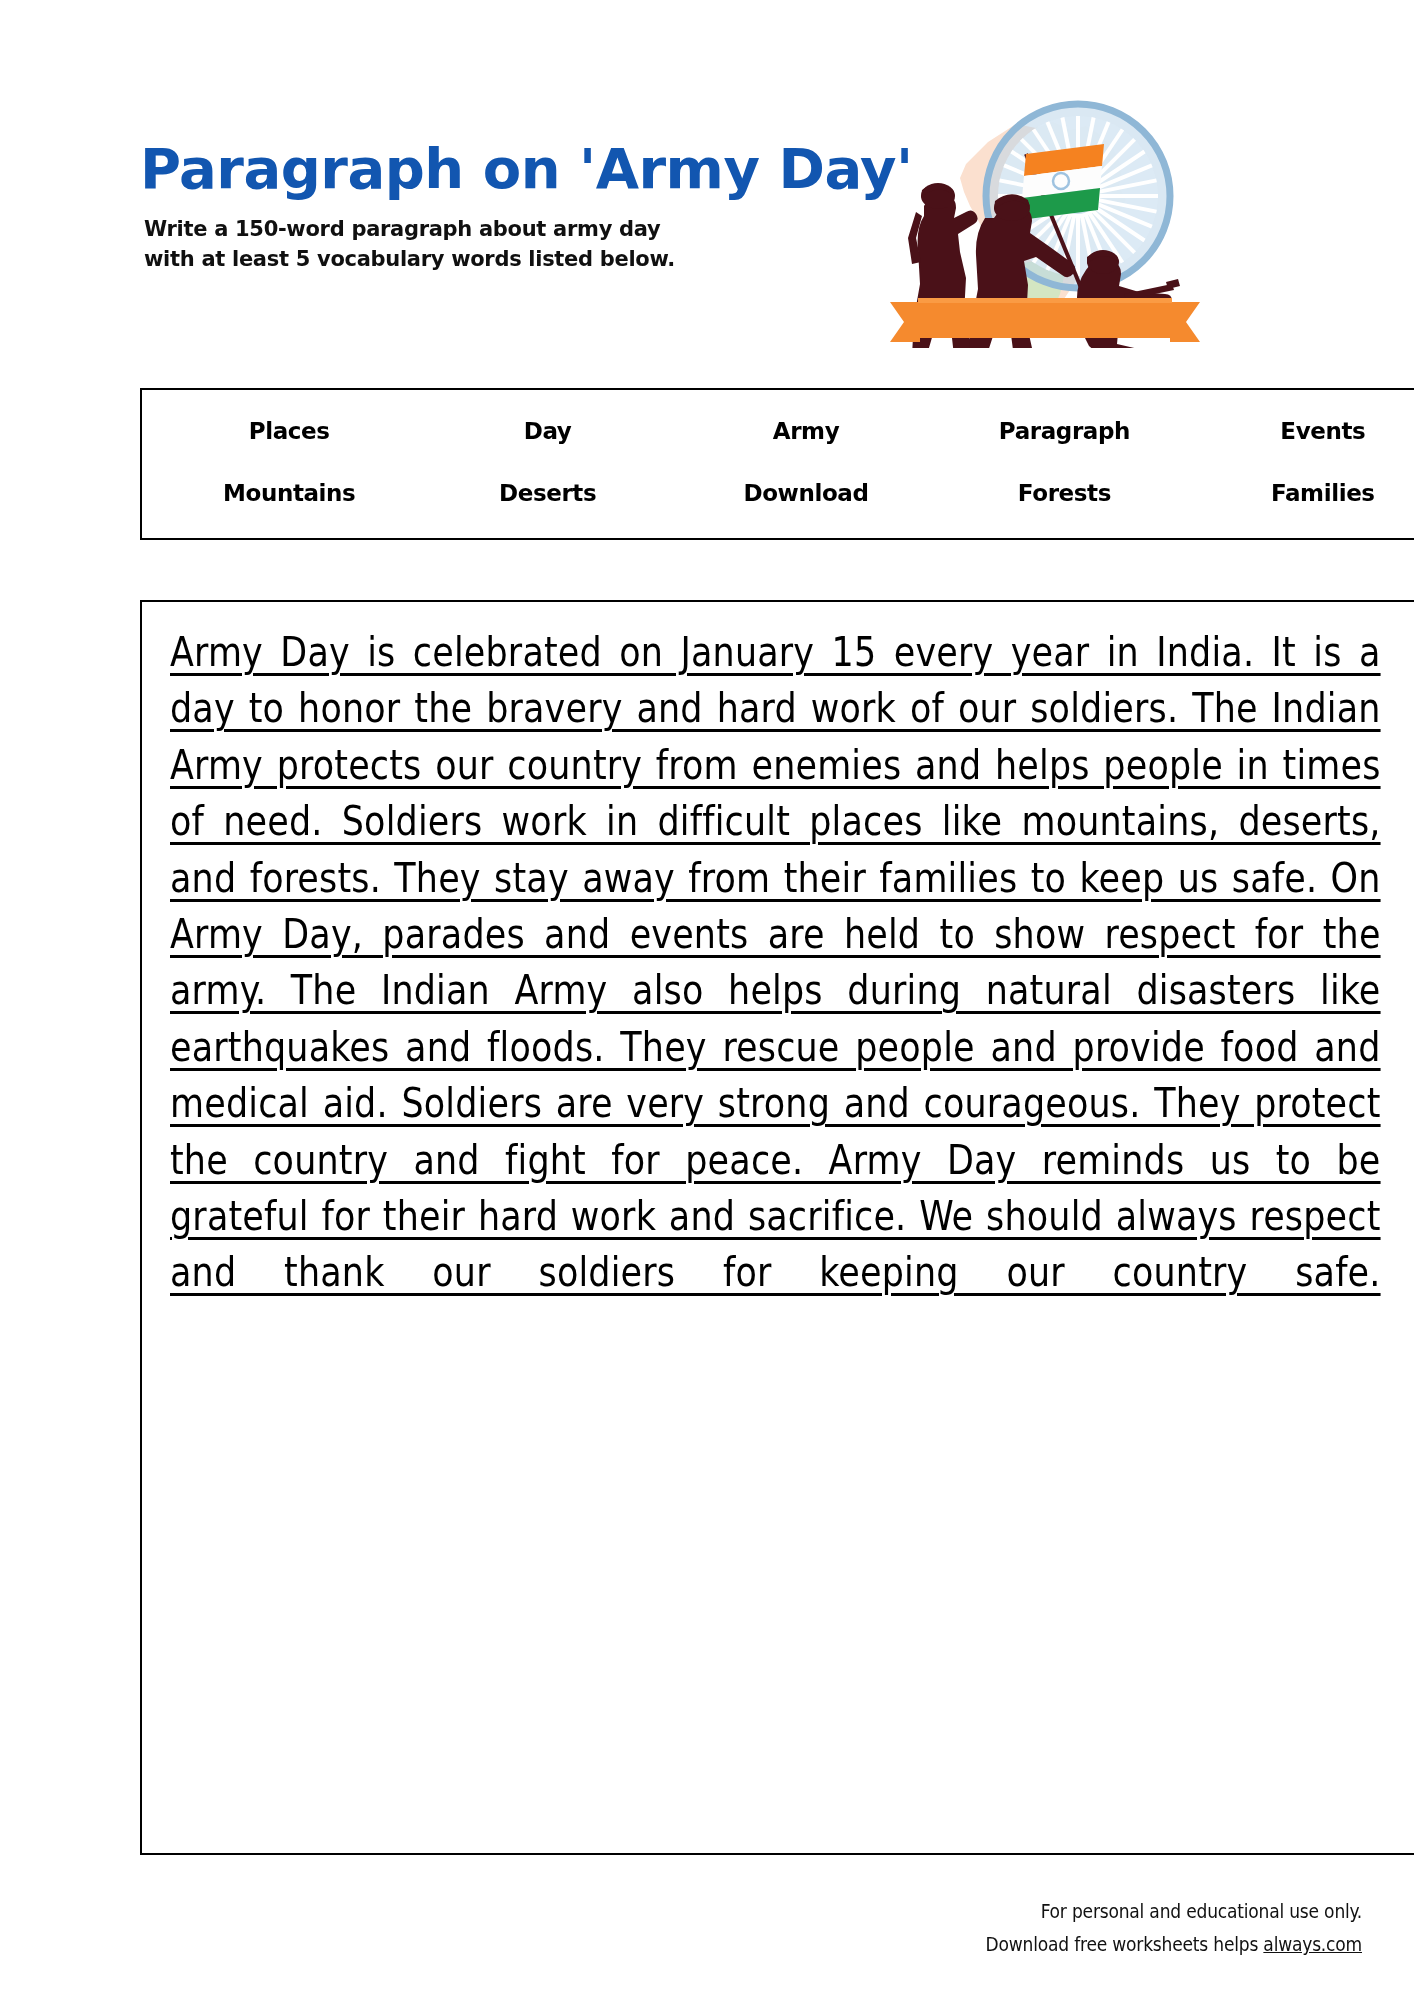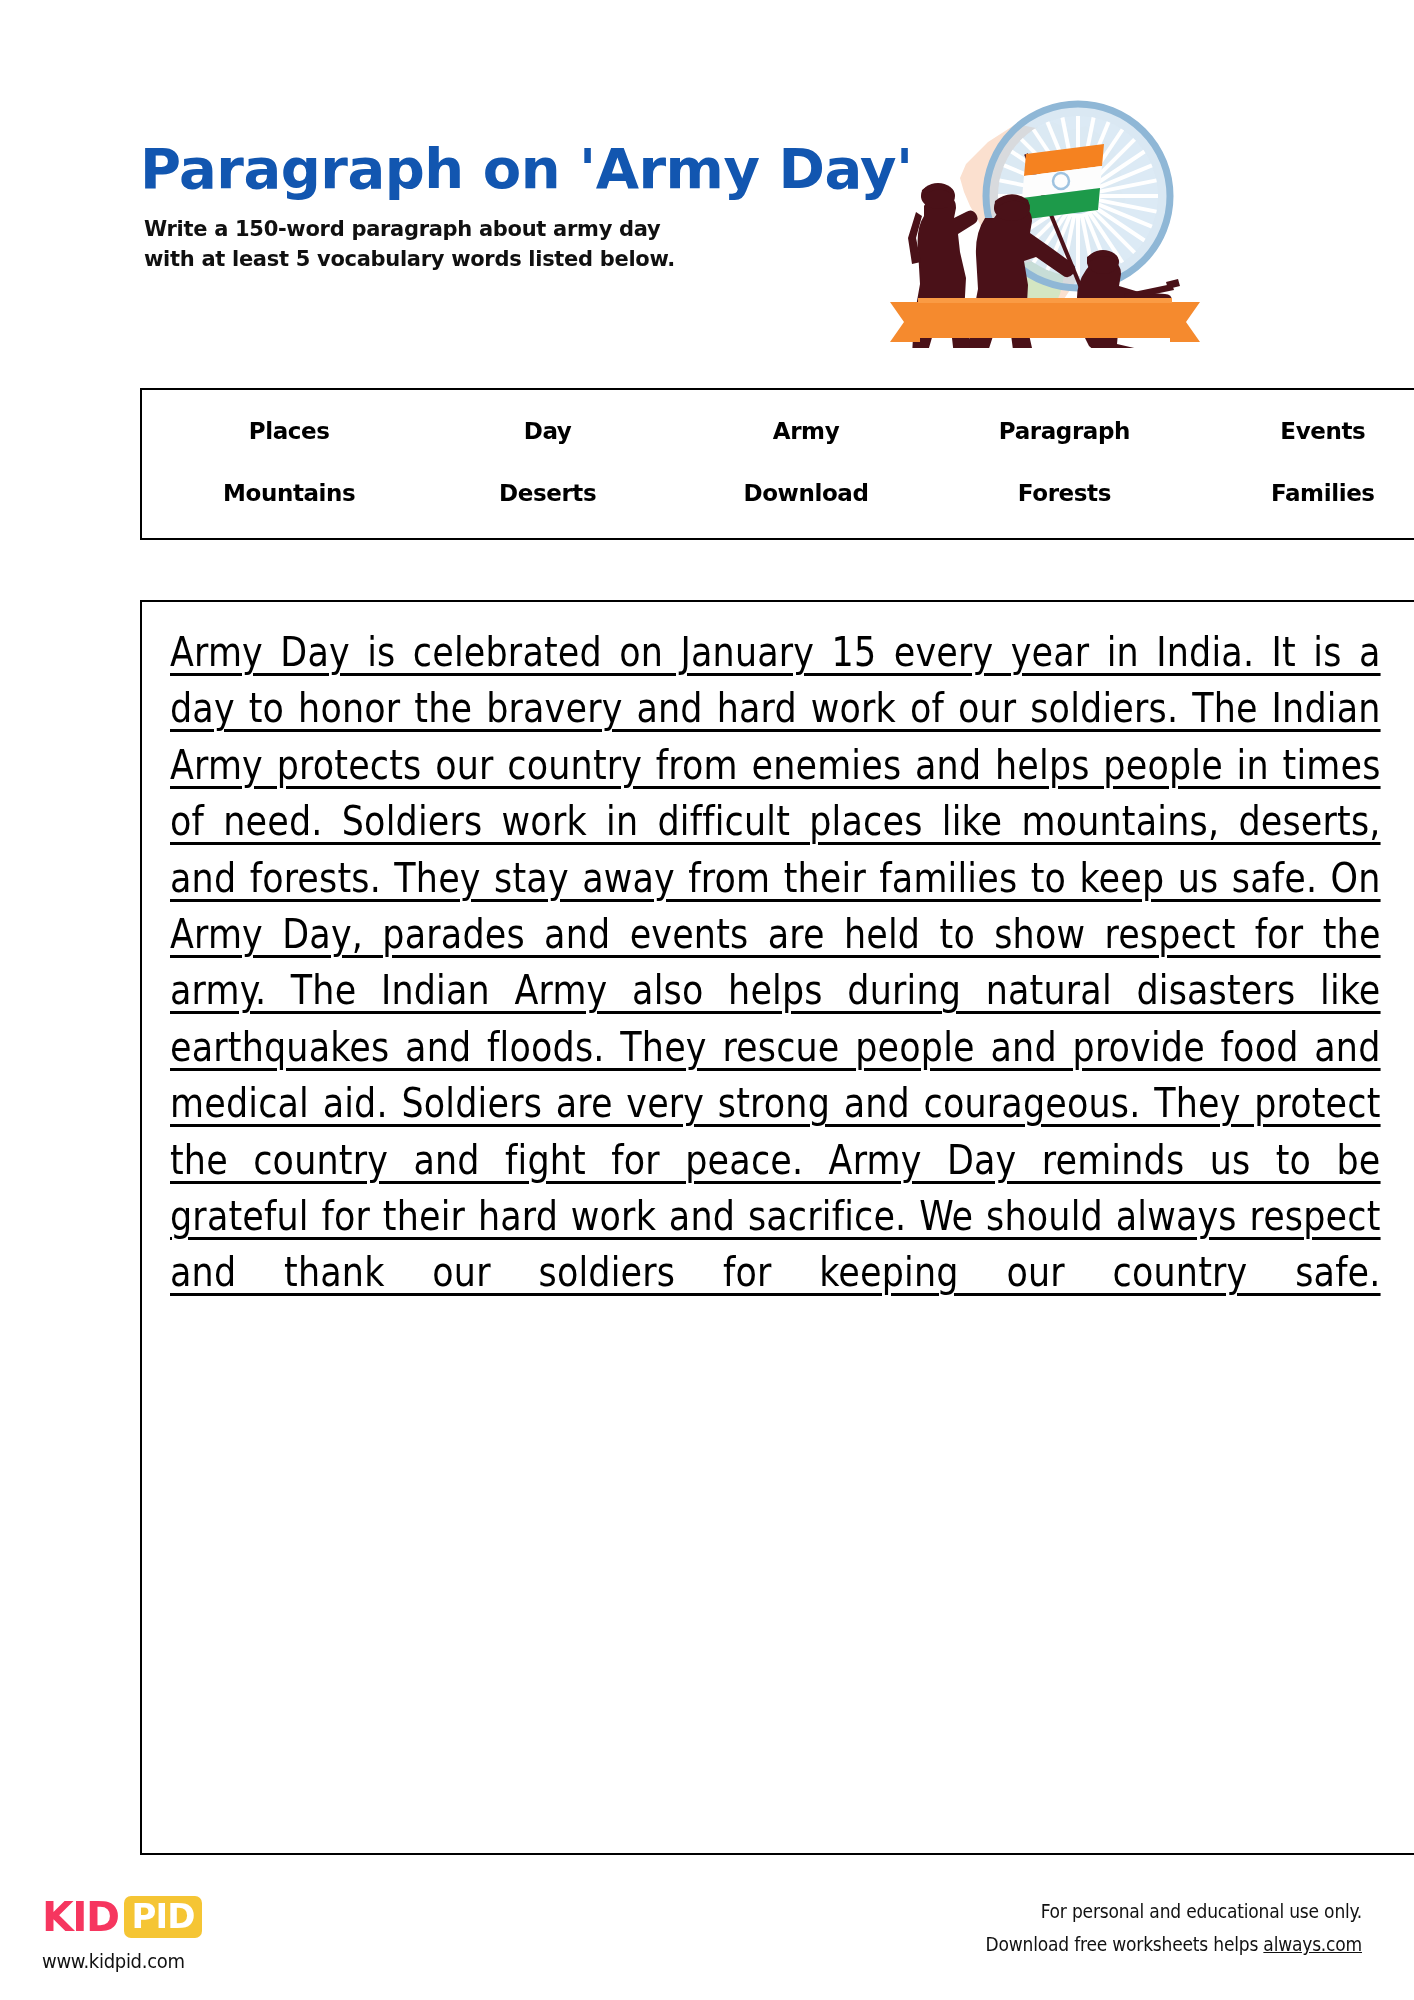--- a/index.html
+++ b/index.html
@@ -288,26 +288,19 @@
       <span class="vocab-word">Download</span>
       <span class="vocab-word">Forests</span>
       <span class="vocab-word">Families</span>
     </div>
   </div>
 
   <div class="answer-box">
     <p class="hand-paragraph">Army Day is celebrated on January 15 every year in India. It is a day to honor the bravery and hard work of our soldiers. The Indian Army protects our country from enemies and helps people in times of need. Soldiers work in difficult places like mountains, deserts, and forests. They stay away from their families to keep us safe. On Army Day, parades and events are held to show respect for the army. The Indian Army also helps during natural disasters like earthquakes and floods. They rescue people and provide food and medical aid. Soldiers are very strong and courageous. They protect the country and fight for peace. Army Day reminds us to be grateful for their hard work and sacrifice. We should always respect and thank our soldiers for keeping our country safe.</p>
   </div>
 
-  <div class="footer-left">
-    <div class="brand-logo">
-      <span class="brand-kid">KID</span>
-      <span class="brand-pid">PID</span>
-    </div>
-    <div class="brand-url">www.kidpid.com</div>
-  </div>
 
   <div class="footer-right">
     <div>For personal and educational use only.</div>
     <div><span>Download free worksheets helps </span><a class="footer-link" href="#">always.com</a></div>
   </div>
 
 </div>
 
 </body></html>

